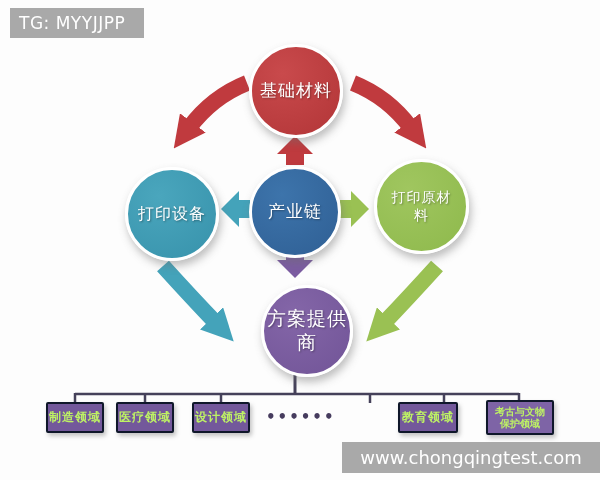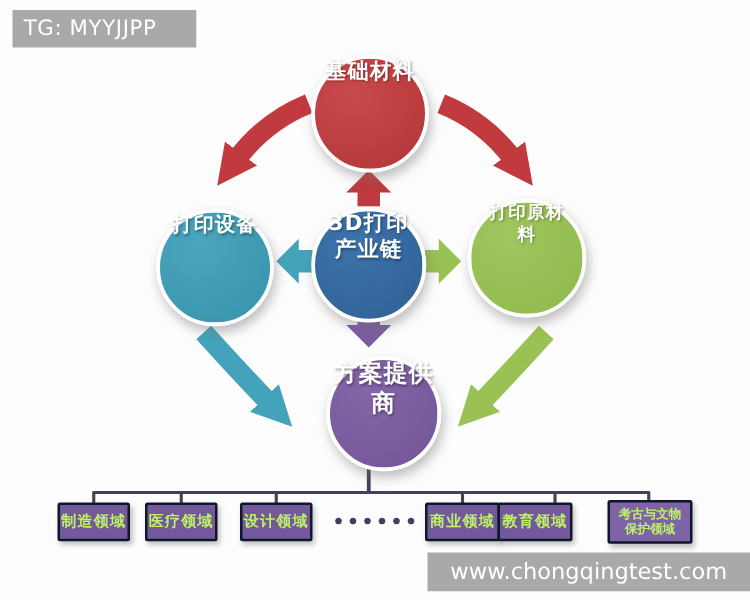--- a/index.html
+++ b/index.html
@@ -22,22 +22,23 @@
   
   .node {
     position: absolute;
     box-sizing: border-box;
     border-radius: 50%;
     border: 3px solid #ffffff;
     box-shadow: 2px 5px 9px rgba(110,110,110,0.45);
     display: flex;
     flex-direction: column;
     align-items: center;
+    justify-content: center;
     color: #fff;
-    font-weight: bold;
+    font-weight: normal;
     text-align: center;
     text-shadow: 1px 1px 2px rgba(0,0,0,0.35);
     line-height: 1.25;
     letter-spacing: 1px;
   }
   .node-top    { left: 249px; top: 44px;  width: 94px; height: 94px; font-size: 17px;
                  background: radial-gradient(circle at 35% 30%, #c94a4c, #b23537); }
   .node-left   { left: 125px; top: 167px; width: 94px; height: 94px; font-size: 16px;
                  background: radial-gradient(circle at 35% 30%, #4aa6bd, #3792ab); }
   .node-center { left: 249px; top: 166px; width: 92px; height: 92px; font-size: 17px;
@@ -87,21 +88,21 @@
   
   .watermark {
     position: absolute;
     background: #a9a9a9;
     color: #ffffff;
     display: flex;
     align-items: center;
   }
   .wm-top-left {
     left: 10px; top: 8px;
-    width: 147px; height: 30px;
+    width: 134px; height: 30px;
     font-size: 17px;
     padding-left: 9px;
     box-sizing: border-box;
     letter-spacing: 0.5px;
   }
   .wm-bottom-right {
     right: 0; top: 442px;
     width: 258px; height: 31px;
     font-size: 18px;
     justify-content: center;
@@ -147,21 +148,20 @@
 
   <div class="node node-top">
     <span>基础材料</span>
   </div>
 
   <div class="node node-left">
     <span>打印设备</span>
   </div>
 
   <div class="node node-center">
-    <span>3D打印</span>
     <span>产业链</span>
   </div>
 
   <div class="node node-right">
     <span>打印原材</span>
     <span>料</span>
   </div>
 
   <div class="node node-bottom">
     <span>方案提供</span>
@@ -171,23 +171,20 @@
   <div class="field-box fb1">
     <span>制造领域</span>
   </div>
   <div class="field-box fb2">
     <span>医疗领域</span>
   </div>
   <div class="field-box fb3">
     <span>设计领域</span>
   </div>
   <div class="ellipsis-dots">••••••</div>
-  <div class="field-box fb4">
-    <span>商业领域</span>
-  </div>
   <div class="field-box fb5">
     <span>教育领域</span>
   </div>
   <div class="field-box fb6">
     <span>考古与文物</span>
     <span>保护领域</span>
   </div>
 
   <div class="watermark wm-top-left">TG: MYYJJPP</div>
   <div class="watermark wm-bottom-right">www.chongqingtest.com</div>

